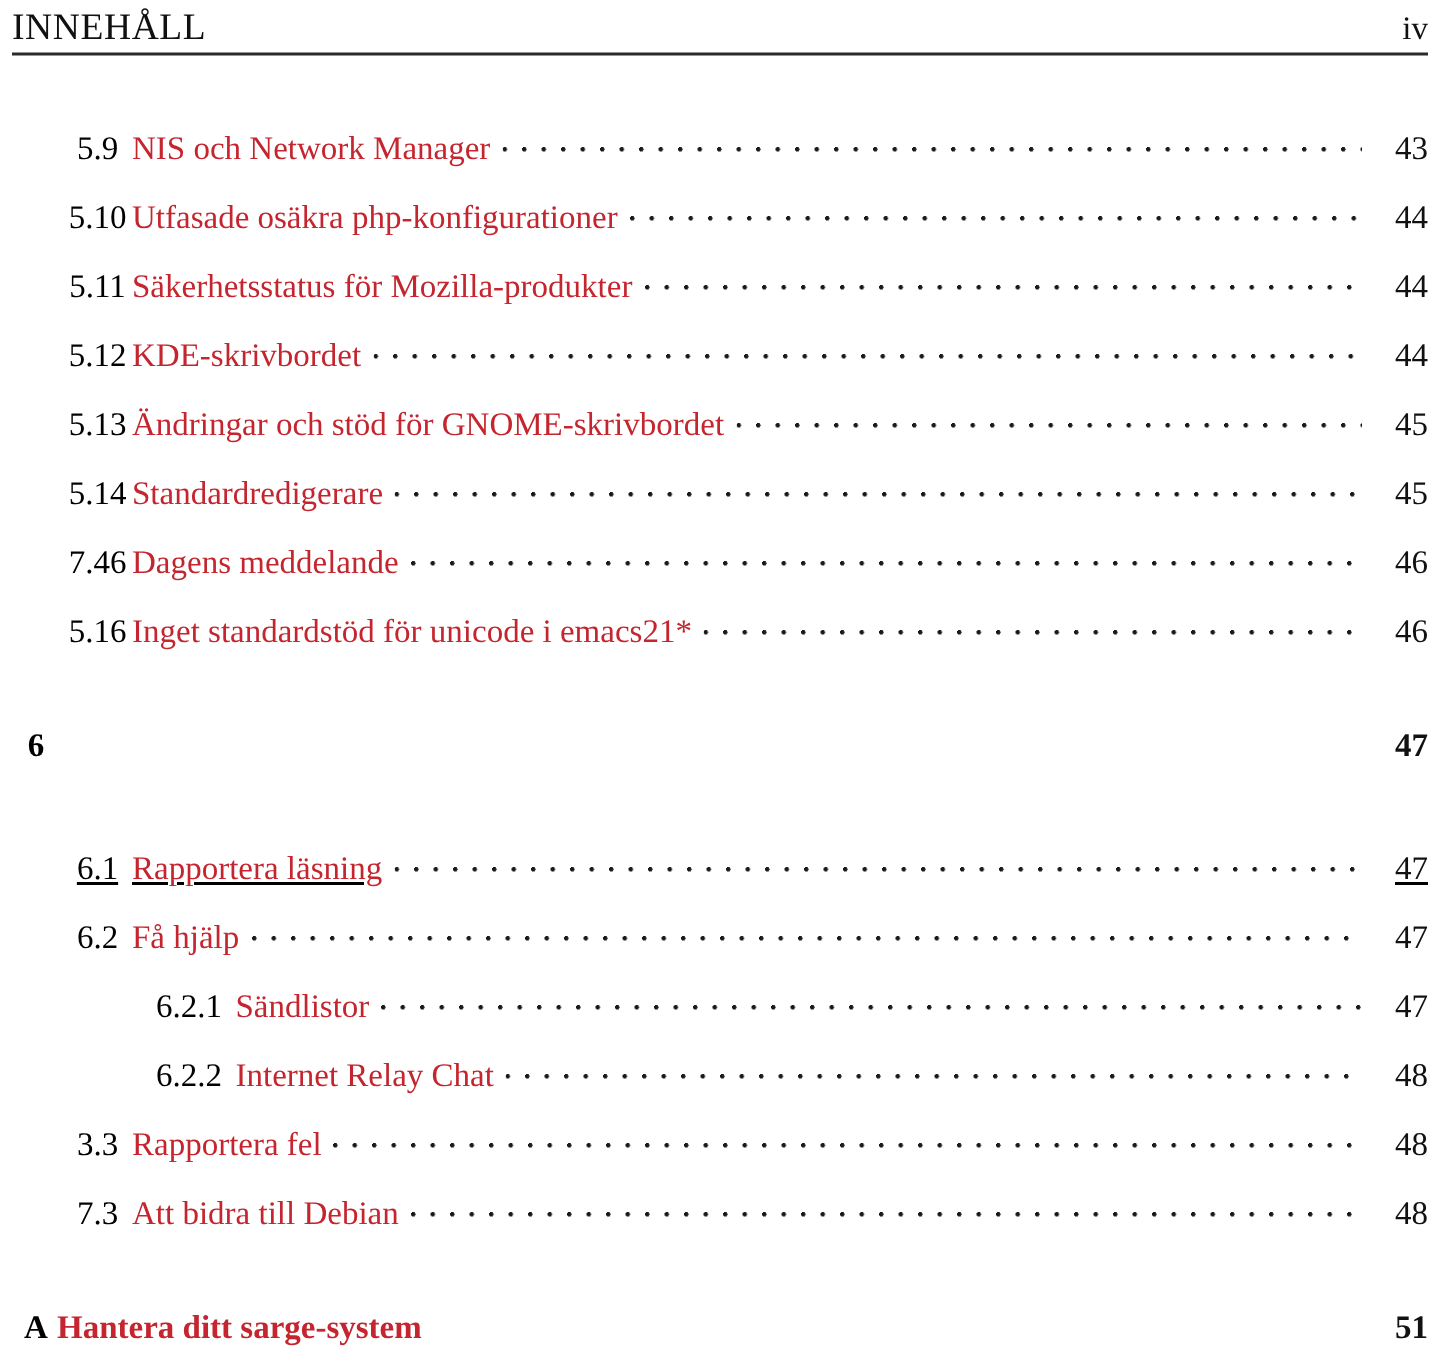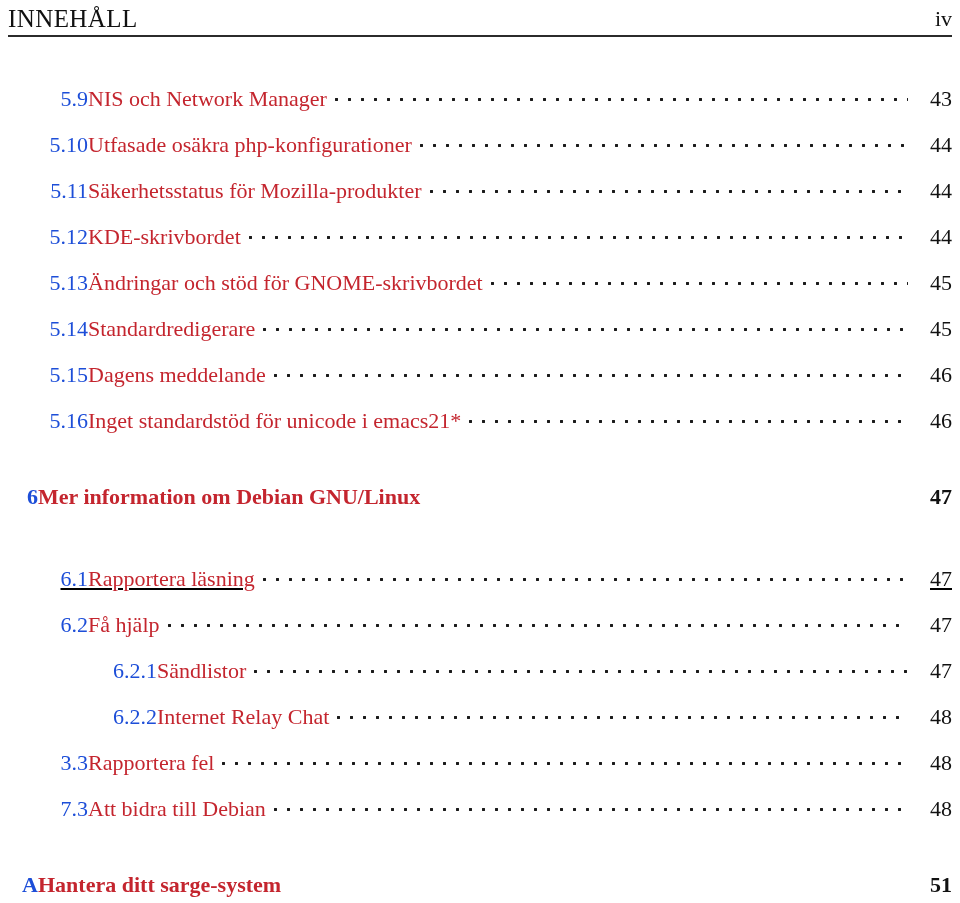--- a/index.html
+++ b/index.html
@@ -70,24 +70,24 @@
     align-items: baseline;
     height: 46px;
     padding: 0 8px 0 8px;
     box-sizing: border-box;
     white-space: nowrap;
   }
   .toc-row.gap-before { margin-top: 36px; text-decoration: underline; }
   .toc-row.gap-before-big { margin-top: 30px; }
 
   .toc-num {
-    color: #1d4ed8;
+    color: #000000;
     font-size: 22px;
     flex: 0 0 auto;
-    text-align: right;
+    text-align: center;
   }
   .toc-title {
     color: #C4252E;
     font-size: 22px;
     flex: 0 0 auto;
     padding-right: 4px;
   }
   .toc-dots {
     flex: 1 1 auto;
     position: relative;
@@ -171,34 +171,33 @@
         <span class="toc-dots"></span>
         <span class="toc-page">45</span>
       </div>
       <div class="toc-row lvl-section">
         <span class="toc-num">5.14</span>
         <span class="toc-title">Standardredigerare</span>
         <span class="toc-dots"></span>
         <span class="toc-page">45</span>
       </div>
       <div class="toc-row lvl-section">
-        <span class="toc-num">5.15</span>
+        <span class="toc-num">7.46</span>
         <span class="toc-title">Dagens meddelande</span>
         <span class="toc-dots"></span>
         <span class="toc-page">46</span>
       </div>
       <div class="toc-row lvl-section">
         <span class="toc-num">5.16</span>
         <span class="toc-title">Inget standardstöd för unicode i emacs21*</span>
         <span class="toc-dots"></span>
         <span class="toc-page">46</span>
       </div>
       <div class="toc-row lvl-chapter gap-before-big">
         <span class="toc-num">6</span>
-        <span class="toc-title">Mer information om Debian GNU/Linux</span>
         <span class="toc-dots"></span>
         <span class="toc-page">47</span>
       </div>
       <div class="toc-row lvl-section gap-before">
         <span class="toc-num">6.1</span>
         <span class="toc-title">Rapportera läsning</span>
         <span class="toc-dots"></span>
         <span class="toc-page">47</span>
       </div>
       <div class="toc-row lvl-section">

